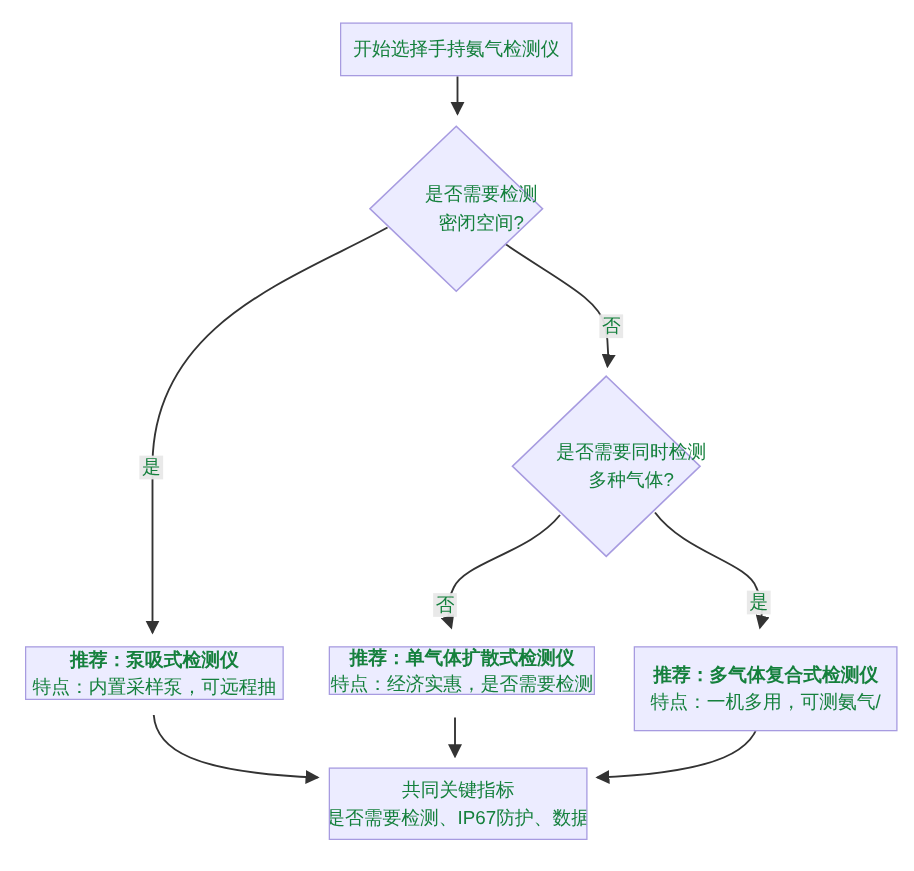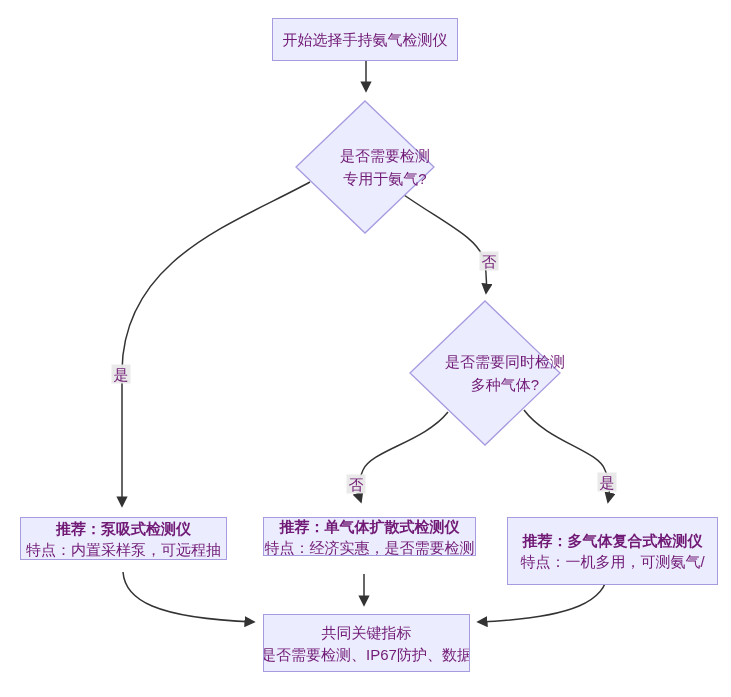--- a/index.html
+++ b/index.html
@@ -1,18 +1,18 @@
 <!DOCTYPE html>
 <html><head>
 <meta charset="utf-8">
 <style>
   html,body { margin:0; padding:0; background:#ffffff; }
   .canvas {
     position:relative; width:731px; height:697px; overflow:hidden;
-    background:#ffffff; color:#701a75;
+    background:#ffffff; color:#15803d;
     font-family:"Liberation Sans","DejaVu Sans",sans-serif; font-size:15px;
   }
   svg.edges { position:absolute; left:0; top:0; }
   .edge { fill:none; stroke:#333333; stroke-width:1.5; }
   .diamond { fill:#ECECFF; stroke:#A79BE0; stroke-width:1.3; }
   .node {
     position:absolute; box-sizing:border-box;
     background:#ECECFF; border:1px solid #A79BE0;
     display:flex; flex-direction:column; align-items:center; justify-content:center;
     text-align:center; overflow:hidden;
@@ -54,21 +54,21 @@
     <polygon class="diamond" points="365,101 434,167 365,233 296,167" fill="#ECECFF"></polygon>
     <polygon class="diamond" points="485,301 560,373 485,445 410,373" fill="#ECECFF"></polygon>
   </svg>
 
   <div class="node" style="left:272px;top:18px;width:186px;height:43px">
     <div class="node-line">开始选择手持氨气检测仪</div>
   </div>
 
   <div class="diamond-text" style="left:296px;top:101px;width:138px;height:132px">
     <div class="node-line">是否需要检测</div>
-    <div class="node-line">专用于氨气?</div>
+    <div class="node-line">密闭空间?</div>
   </div>
 
   <div class="diamond-text" style="left:410px;top:301px;width:150px;height:144px">
     <div class="node-line">是否需要同时检测</div>
     <div class="node-line">多种气体?</div>
   </div>
 
   <div class="node" style="left:20px;top:517px;width:207px;height:43px">
     <div class="node-title">推荐：泵吸式检测仪</div>
     <div class="node-desc">特点：内置采样泵，可远程抽</div>

